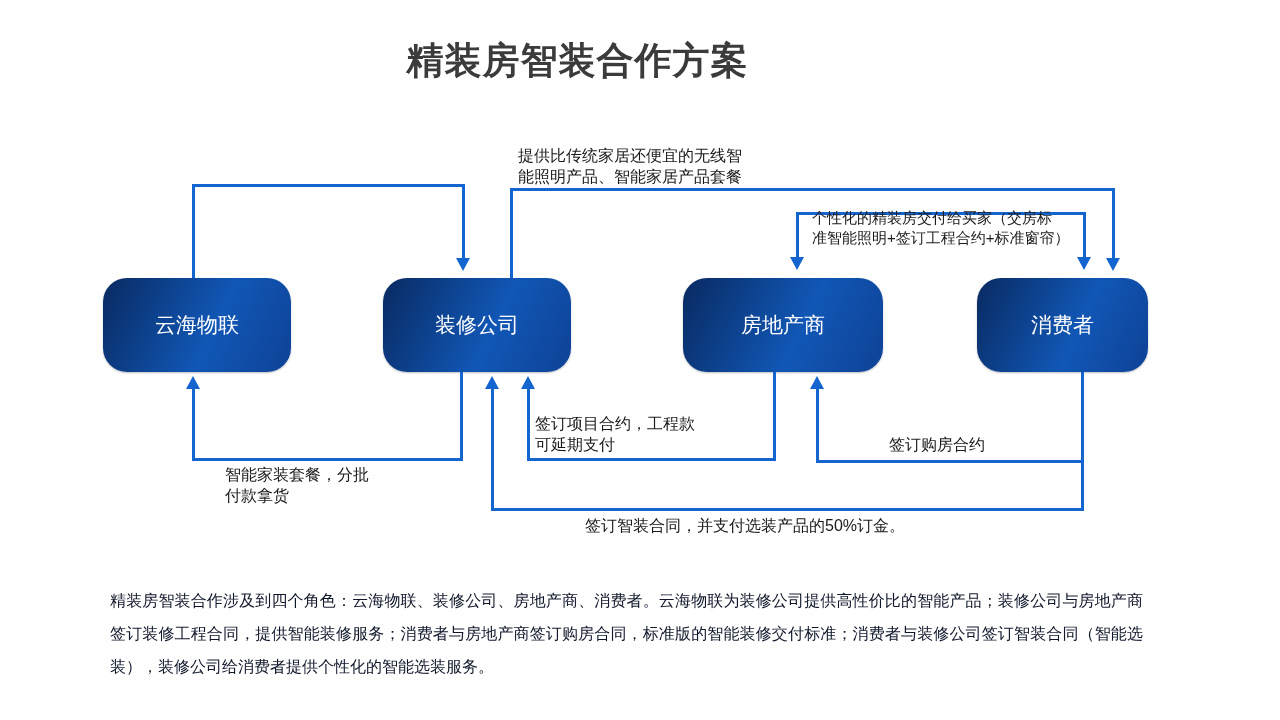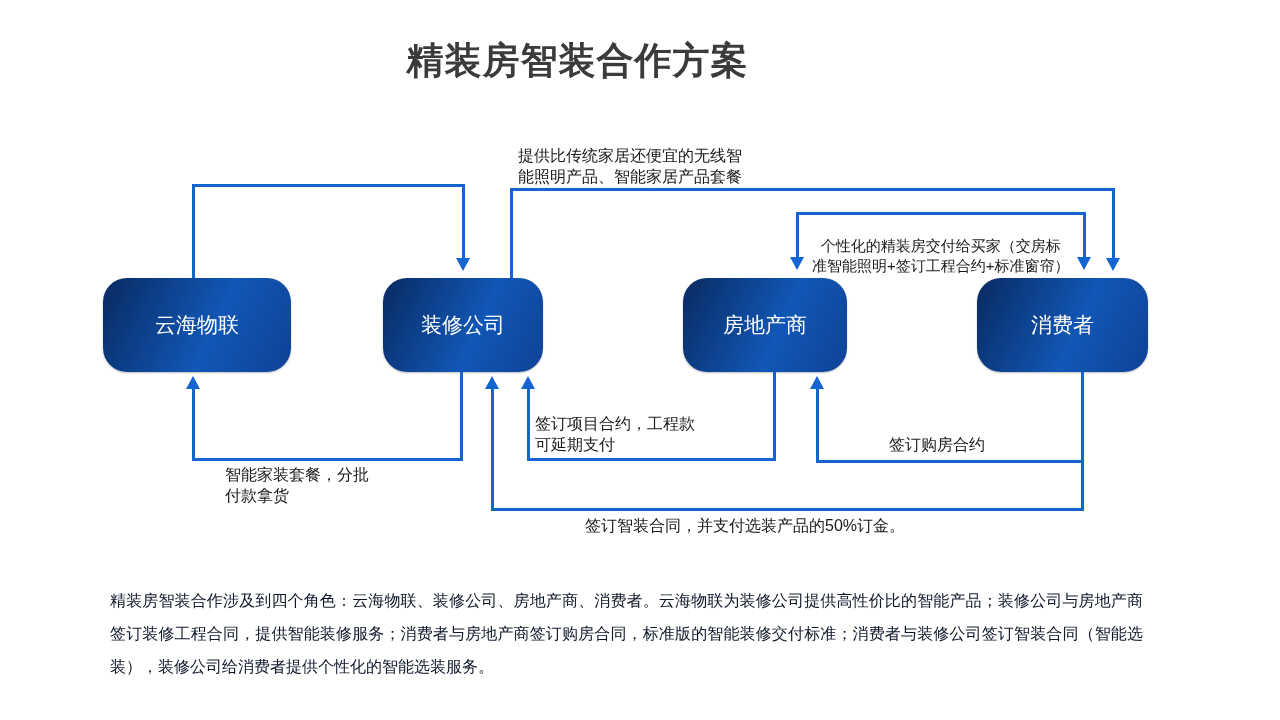--- a/index.html
+++ b/index.html
@@ -56,24 +56,24 @@
 </head>
 <body>
 
 <div class="stage">
 
   <h1 class="title">精装房智装合作方案</h1>
 
   <div class="node" style="left:103px;width:188px;">
     <span>云海物联</span>
   </div>
-  <div class="node" style="left:383px;width:160px;">
+  <div class="node" style="left:383px;width:188px;">
     <span>装修公司</span>
   </div>
-  <div class="node" style="left:683px;width:164px;">
+  <div class="node" style="left:683px;width:200px;">
     <span>房地产商</span>
   </div>
   <div class="node" style="left:977px;width:171px;">
     <span>消费者</span>
   </div>
 
   <div class="seg v" style="left:192px;top:184px;height:94px;"></div>
   <div class="seg h" style="left:192px;top:184px;width:273px;"></div>
   <div class="seg v" style="left:462px;top:187px;height:72px;"></div>
   <div class="arrow-down" style="left:456px;top:258px;"></div>
@@ -85,21 +85,21 @@
   <div class="edge-label" style="left:518px;top:145px;">
     <span>提供比传统家居还便宜的无线智</span>
     <span>能照明产品、智能家居产品套餐</span>
   </div>
 
   <div class="seg h" style="left:796px;top:212px;width:290px;"></div>
   <div class="seg v" style="left:796px;top:212px;height:46px;"></div>
   <div class="arrow-down" style="left:790px;top:257px;"></div>
   <div class="seg v" style="left:1083px;top:215px;height:43px;"></div>
   <div class="arrow-down" style="left:1077px;top:257px;"></div>
-  <div class="edge-label small" style="left:812px;top:236px;text-align:center;">
+  <div class="edge-label small" style="left:812px;top:208px;">
     <span>个性化的精装房交付给买家（交房标</span>
     <span>准智能照明+签订工程合约+标准窗帘）</span>
   </div>
 
   <div class="seg v" style="left:460px;top:372px;height:89px;"></div>
   <div class="seg h" style="left:192px;top:458px;width:271px;"></div>
   <div class="seg v" style="left:192px;top:388px;height:70px;"></div>
   <div class="arrow-up" style="left:186px;top:376px;"></div>
   <div class="edge-label" style="left:225px;top:464px;">
     <span>智能家装套餐，分批</span>

